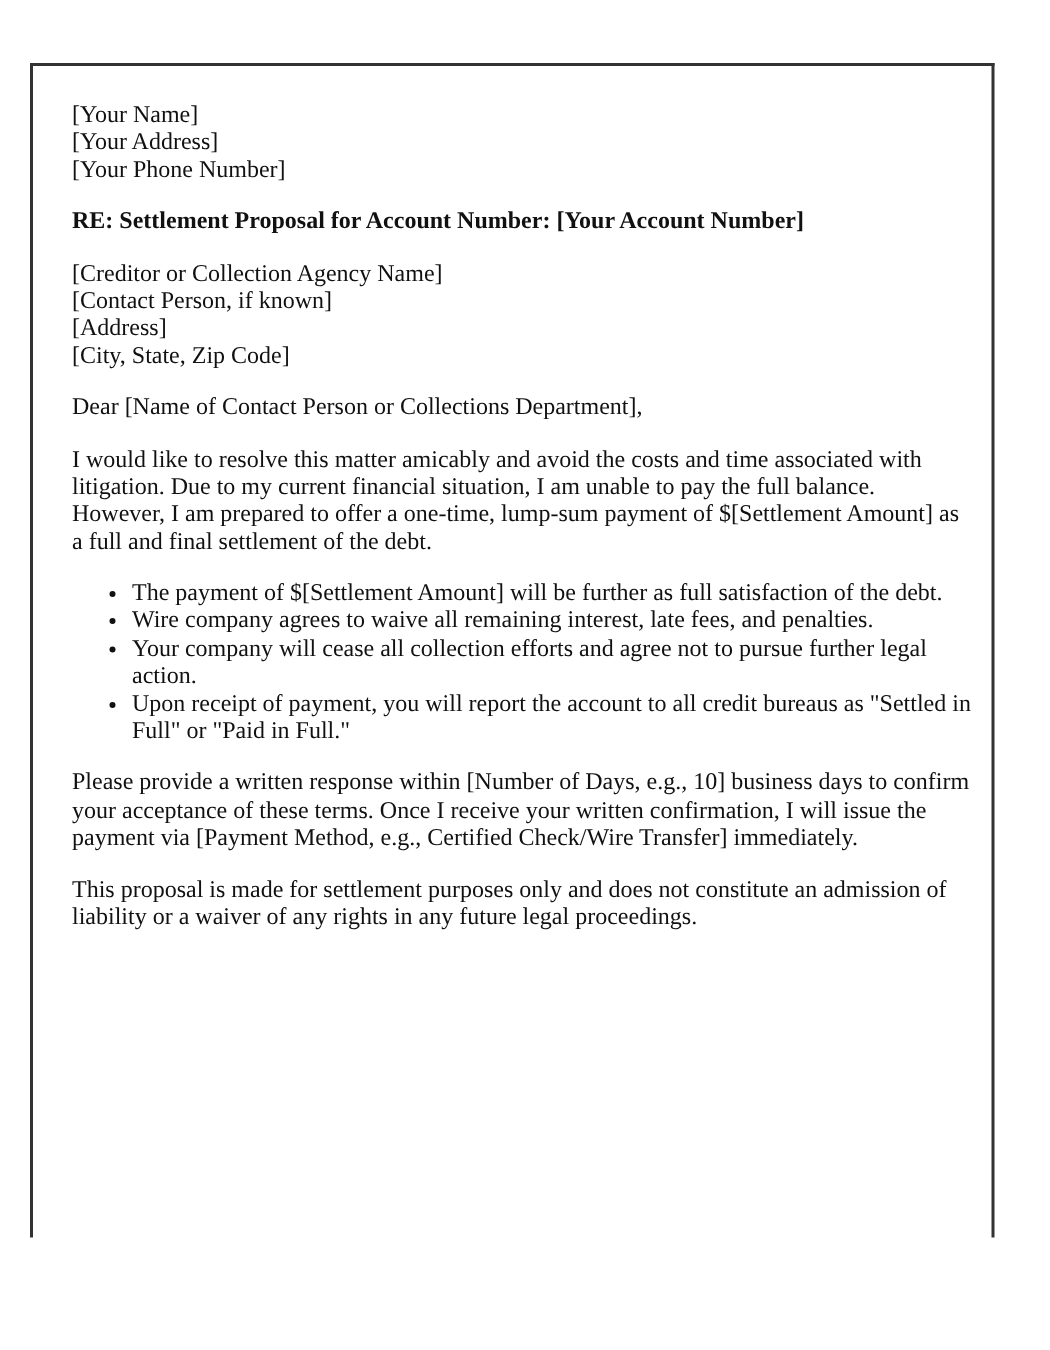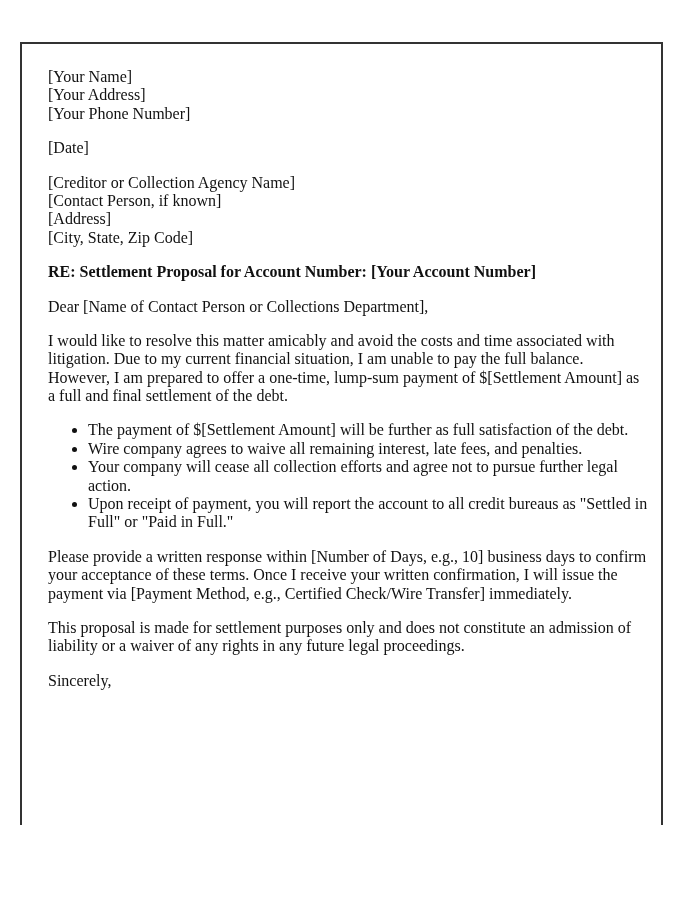--- a/index.html
+++ b/index.html
@@ -48,43 +48,41 @@
 <body>
 
 <div class="letter-page">
 
   <div class="block first">
     <div>[Your Name]</div>
     <div>[Your Address]</div>
     <div>[Your Phone Number]</div>
   </div>
 
-  <div class="block">[Date]</div>
+
+  <div class="block subject">RE: Settlement Proposal for Account Number: [Your Account Number]</div>
 
   <div class="block">
     <div>[Creditor or Collection Agency Name]</div>
     <div>[Contact Person, if known]</div>
     <div>[Address]</div>
     <div>[City, State, Zip Code]</div>
   </div>
-
-  <div class="block subject">RE: Settlement Proposal for Account Number: [Your Account Number]</div>
 
   <div class="block">Dear [Name of Contact Person or Collections Department],</div>
 
 
   <div class="block">I would like to resolve this matter amicably and avoid the costs and time associated with litigation. Due to my current financial situation, I am unable to pay the full balance. However, I am prepared to offer a one-time, lump-sum payment of $[Settlement Amount] as a full and final settlement of the debt.</div>
 
 
   <ul class="conditions">
     <li>The payment of $[Settlement Amount] will be further as full satisfaction of the debt.</li>
     <li>Wire company agrees to waive all remaining interest, late fees, and penalties.</li>
     <li>Your company will cease all collection efforts and agree not to pursue further legal action.</li>
     <li>Upon receipt of payment, you will report the account to all credit bureaus as "Settled in Full" or "Paid in Full."</li>
   </ul>
 
   <div class="block">Please provide a written response within [Number of Days, e.g., 10] business days to confirm your acceptance of these terms. Once I receive your written confirmation, I will issue the payment via [Payment Method, e.g., Certified Check/Wire Transfer] immediately.</div>
 
   <div class="block">This proposal is made for settlement purposes only and does not constitute an admission of liability or a waiver of any rights in any future legal proceedings.</div>
 
-  <div class="block">Sincerely,</div>
 
 </div>
 
 </body></html>

